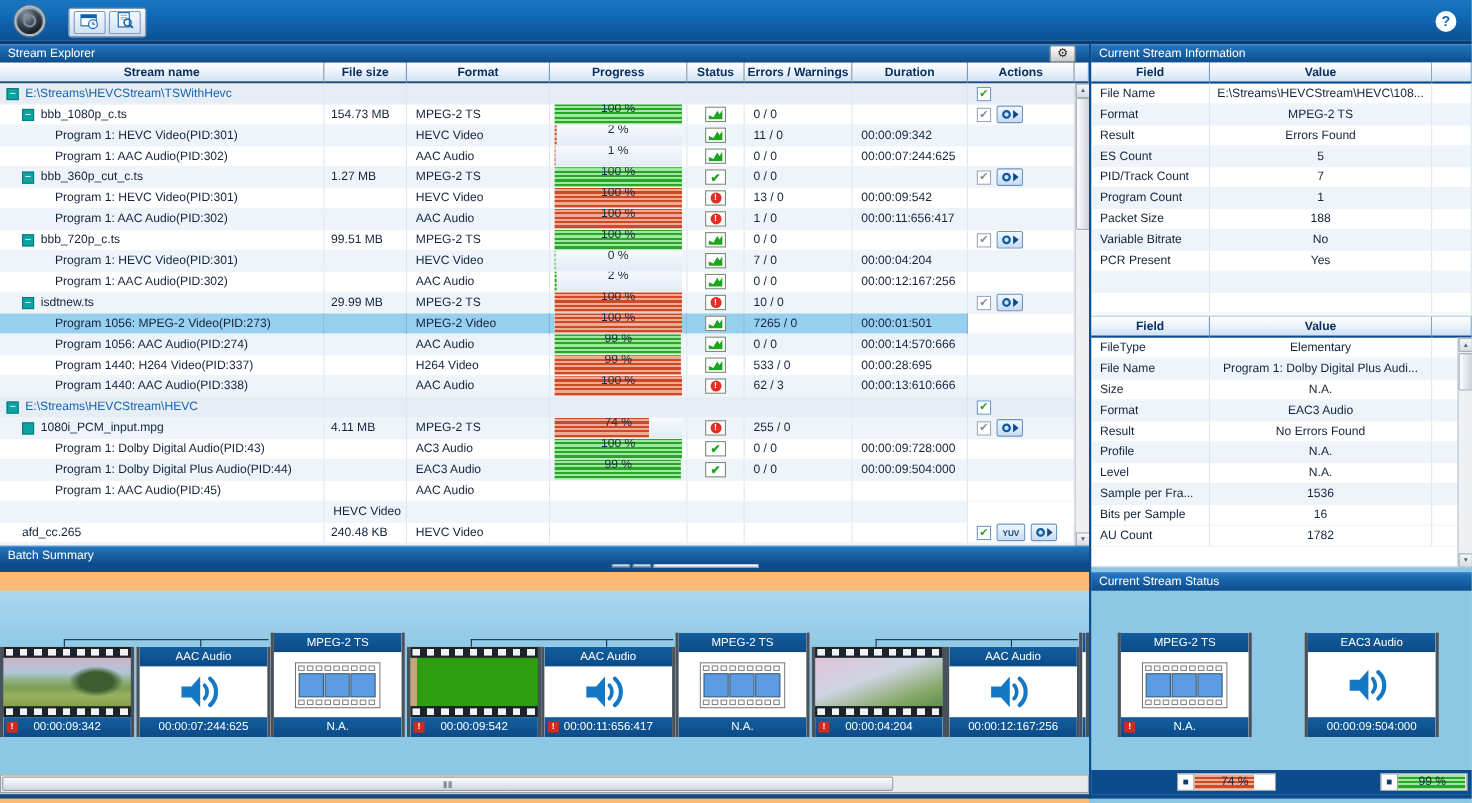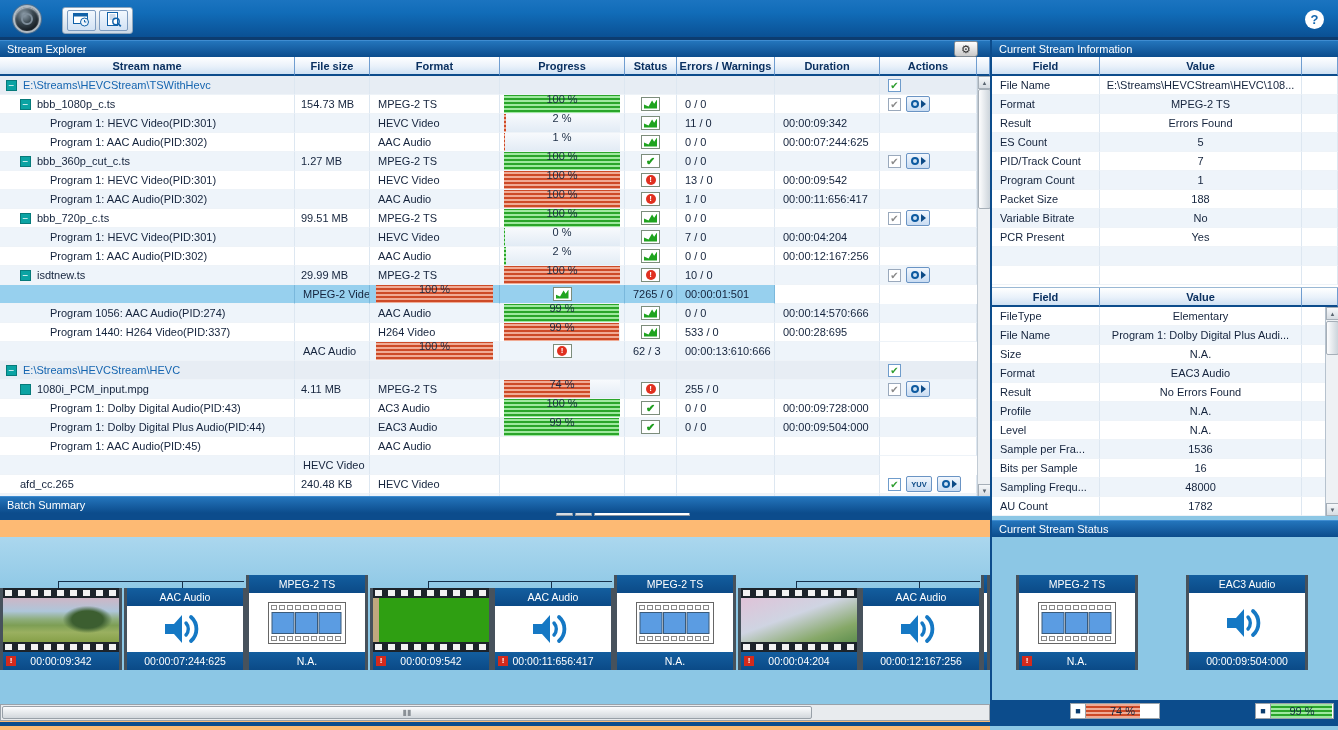--- a/index.html
+++ b/index.html
@@ -412,20 +412,23 @@
           <div style="padding-left: 8px;"></div>
           <div class="acts">
             <span class="cb gray">✔</span>
             <span class="abtn">
               <i></i>
               <b></b>
             </span>
           </div>
         </div>
         <div class="row">
+          <div class="sel" style="padding-left: 50px;">
+            <span class="nm">Program 1056: MPEG-2 Video(PID:273)</span>
+          </div>
           <div class="sel" style="padding-left: 6px;"></div>
           <div class="sel" style="padding-left: 8px;">MPEG-2 Video</div>
           <div class="sel">
             <div class="pbar">
               <div class="pfill red" style="width: 100%;"></div>
               <span class="plabel">100 %</span>
             </div>
           </div>
           <div class="sel">
             <span class="st st-chart"></span>
@@ -466,20 +469,23 @@
             </div>
           </div>
           <div>
             <span class="st st-chart"></span>
           </div>
           <div style="padding-left: 8px;">533 / 0</div>
           <div style="padding-left: 8px;">00:00:28:695</div>
           <div class="acts"></div>
         </div>
         <div class="row alt">
+          <div style="padding-left: 50px;">
+            <span class="nm">Program 1440: AAC Audio(PID:338)</span>
+          </div>
           <div style="padding-left: 6px;"></div>
           <div style="padding-left: 8px;">AAC Audio</div>
           <div>
             <div class="pbar">
               <div class="pfill red" style="width: 100%;"></div>
               <span class="plabel">100 %</span>
             </div>
           </div>
           <div>
             <span class="st st-err" data-glyph="!"></span>
@@ -895,25 +901,20 @@
           <div></div>
         </div>
         <div class="irow alt">
           <div class="f">Sample per Fra...</div>
           <div class="v">1536</div>
           <div></div>
         </div>
         <div class="irow">
           <div class="f">Bits per Sample</div>
           <div class="v">16</div>
-          <div></div>
-        </div>
-        <div class="irow alt">
-          <div class="f">Sampling Frequ...</div>
-          <div class="v">48000</div>
           <div></div>
         </div>
         <div class="irow">
           <div class="f">AU Count</div>
           <div class="v">1782</div>
           <div></div>
         </div>
       </div>
     <div class="ivscroll" style="top:267px;height:209px;right:0;position:absolute">
       <div class="sarrow" style="top:0">▲</div>

